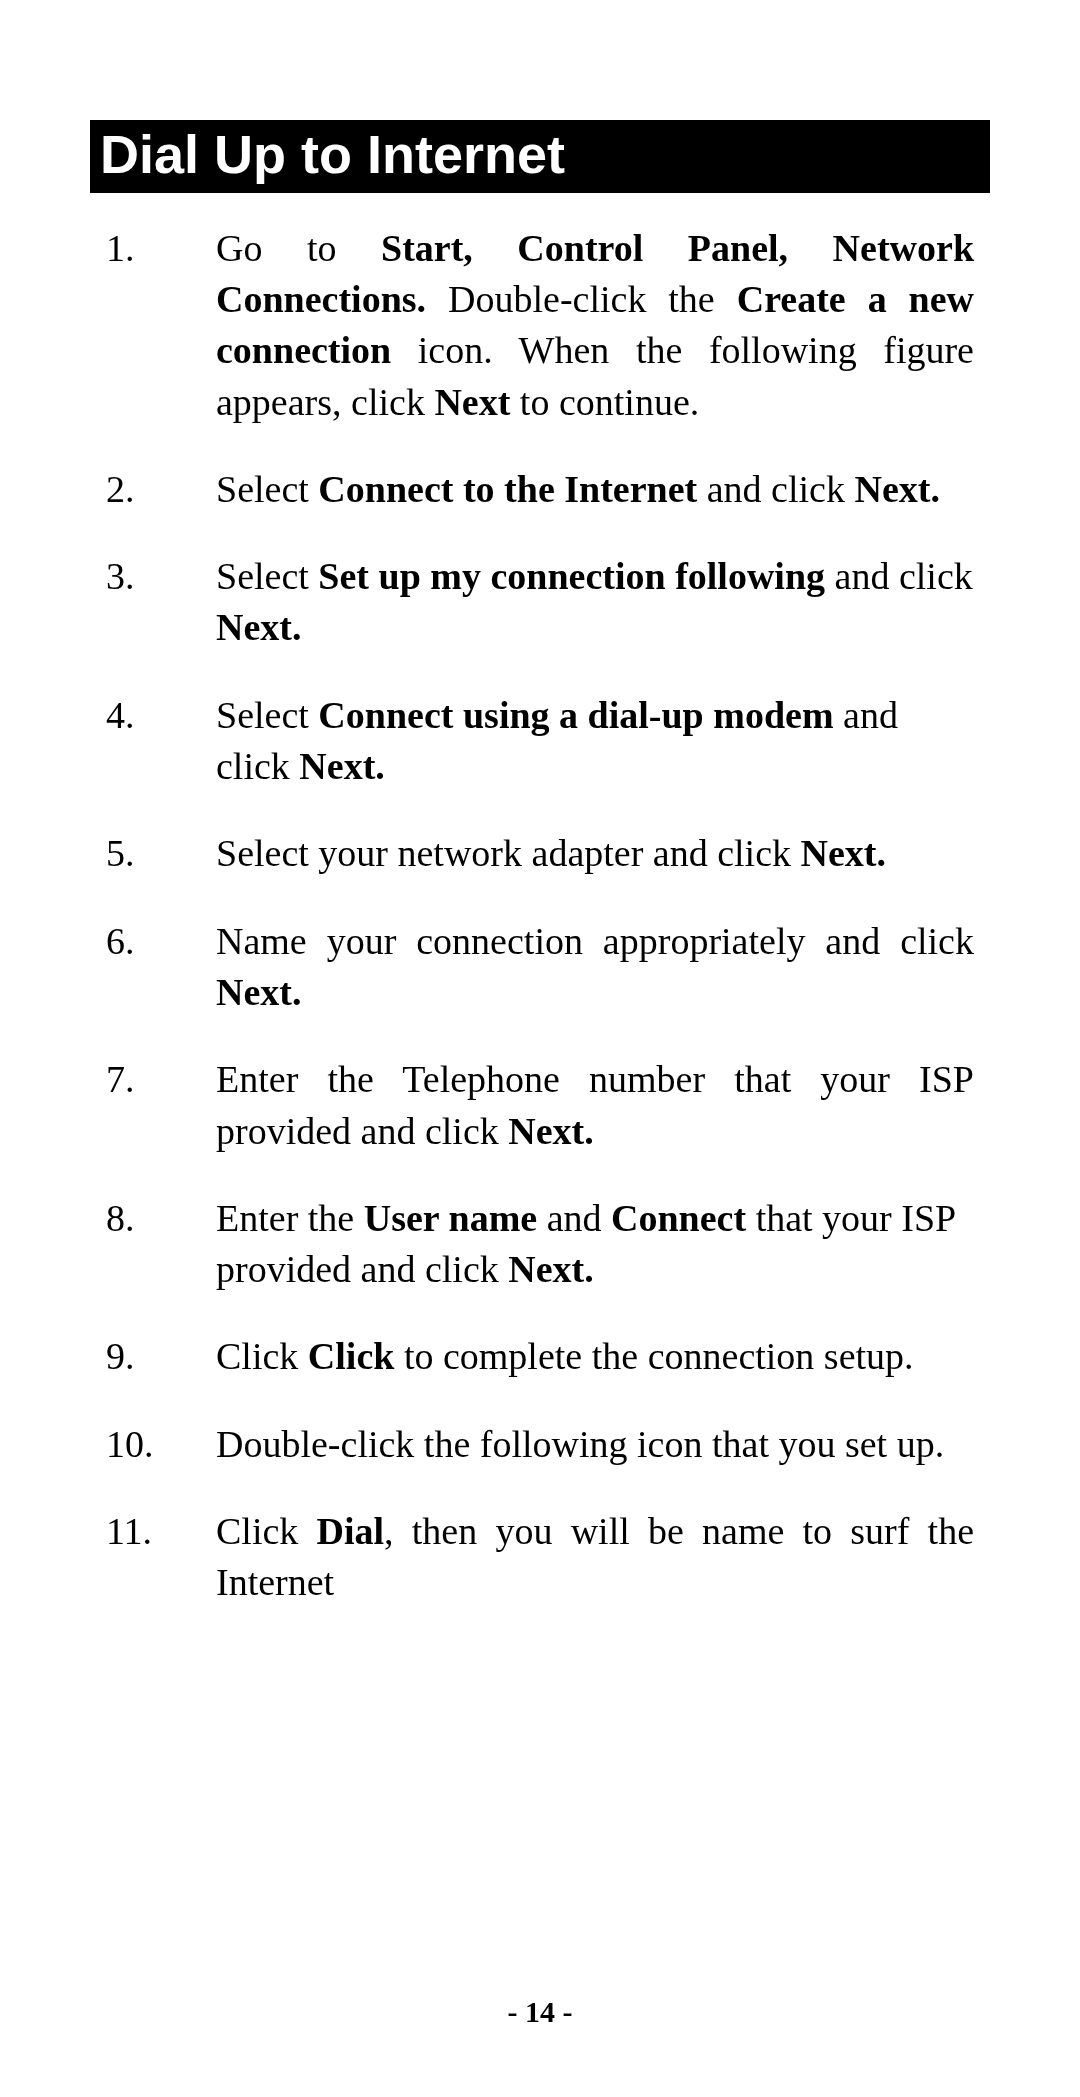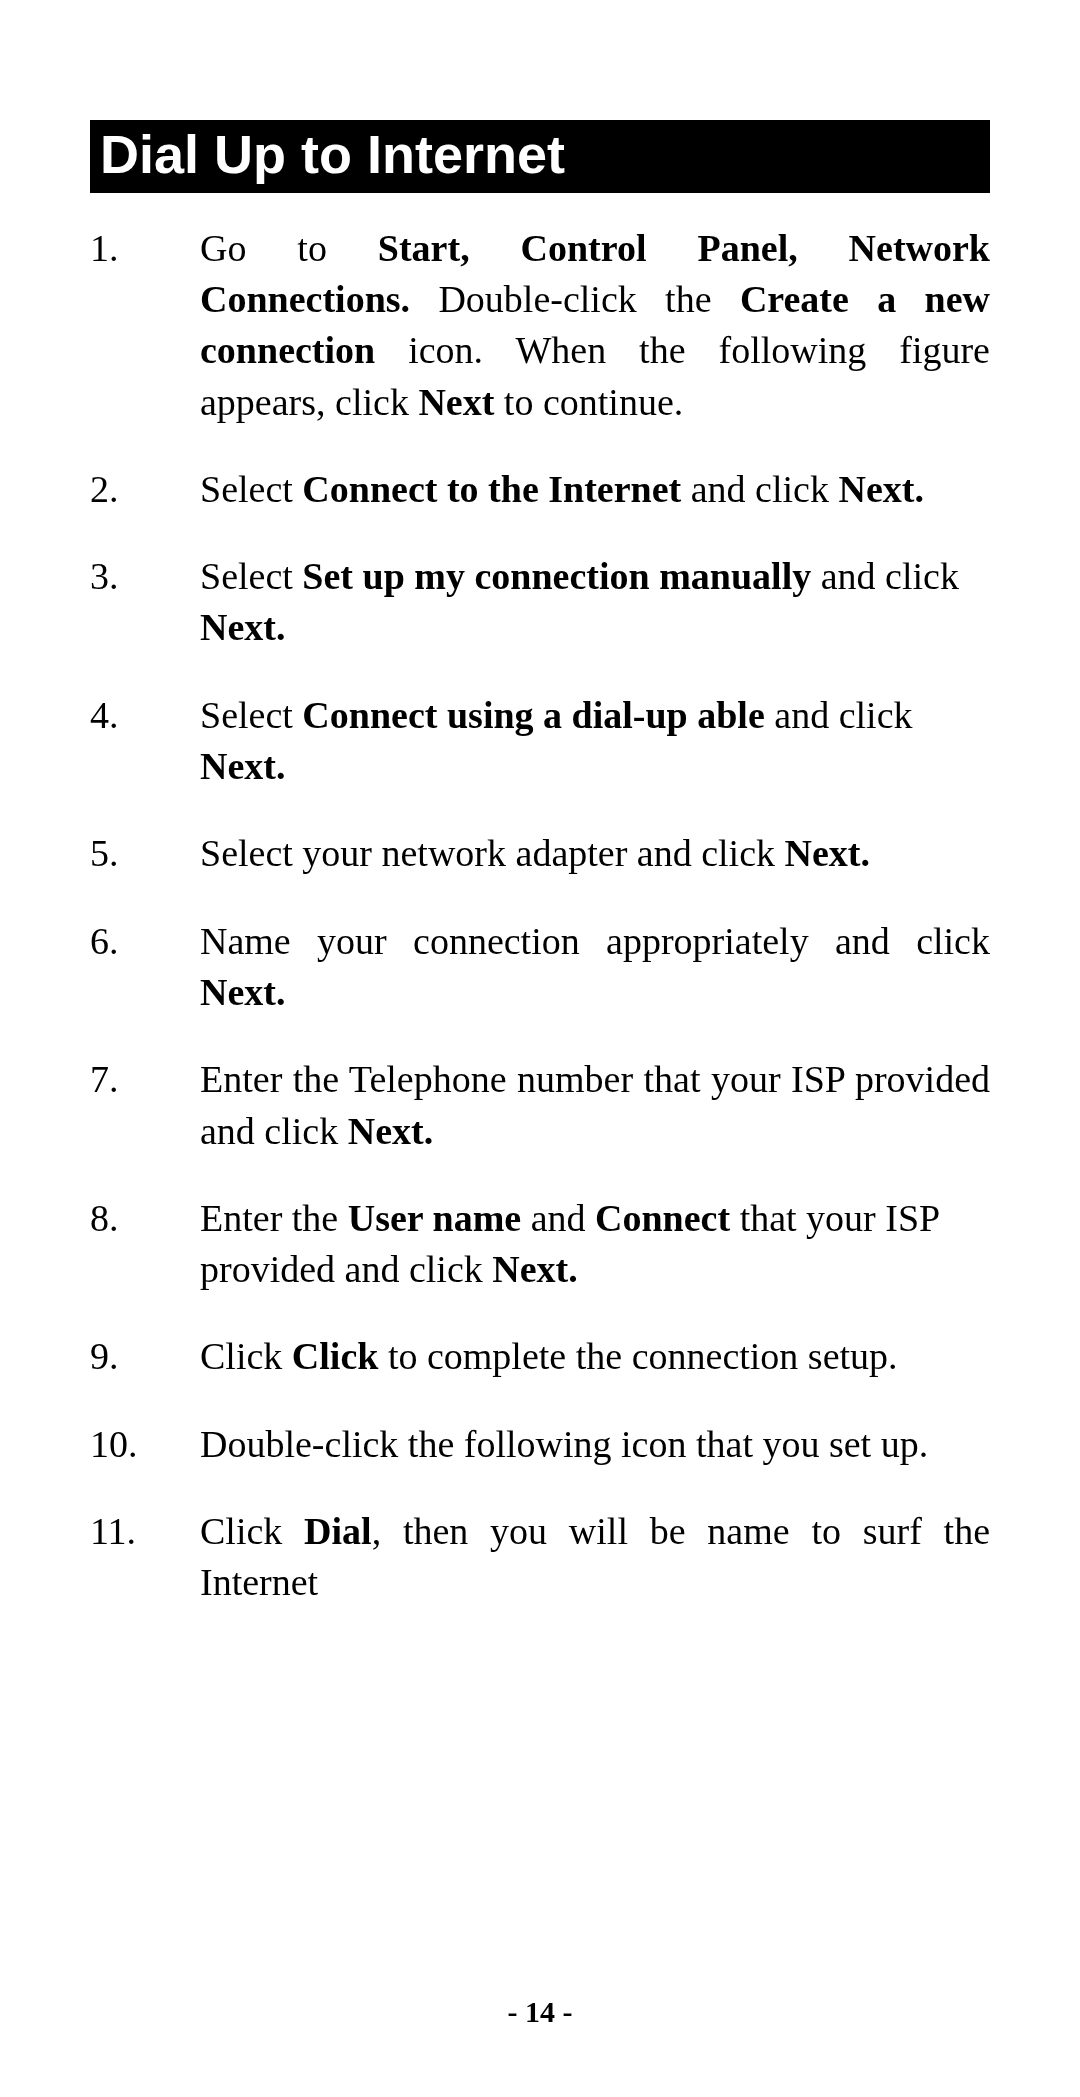--- a/index.html
+++ b/index.html
@@ -23,21 +23,21 @@
     color: #fff;
     font-family: Arial, Helvetica, sans-serif;
     font-weight: bold;
     font-size: 54px;
     padding: 6px 10px 10px 10px;
     line-height: 1.05;
     margin-bottom: 30px;
   }
   ol.steps {
     list-style: none;
-    margin: 0;
+    margin: 16px;
     padding: 0;
     counter-reset: step;
   }
   ol.steps > li {
     counter-increment: step;
     font-size: 38px;
     line-height: 1.35;
     margin-bottom: 36px;
     padding-left: 110px;
     position: relative;
@@ -67,22 +67,22 @@
 <body>
 
 <div class="page">
   <div class="title-bar">
     <span>Dial Up to Internet</span>
   </div>
 
   <ol class="steps">
       <li class="justify"><span>Go to </span><b>Start, Control Panel, Network Connections.</b><span>  Double-click the </span><b>Create a new connection</b><span> icon.  When the following figure appears, click </span><b>Next</b><span> to continue.</span></li>
       <li><span>Select </span><b>Connect to the Internet</b><span> and click </span><b>Next.</b></li>
-      <li><span>Select </span><b>Set up my connection manually</b><span> and click </span><b>Next.</b></li>
-      <li><span>Select </span><b>Connect using a dial-up able</b><span> and click </span><b>Next.</b></li>
+      <li><span>Select </span><b>Set up my connection following</b><span> and click </span><b>Next.</b></li>
+      <li><span>Select </span><b>Connect using a dial-up modem</b><span> and click </span><b>Next.</b></li>
       <li><span>Select your network adapter and click </span><b>Next.</b></li>
       <li class="justify"><span>Name your connection appropriately and click </span><b>Next.</b></li>
       <li class="justify"><span>Enter the Telephone number that your ISP provided and click </span><b>Next.</b></li>
       <li><span>Enter the </span><b>User name</b><span> and </span><b>Connect</b><span> that your ISP provided and click </span><b>Next.</b></li>
       <li class="justify"><span>Click </span><b>Click</b><span> to complete the connection setup.</span></li>
       <li><span>Double-click the following icon that you set up.</span></li>
       <li class="justify"><span>Click </span><b>Dial</b><span>, then you will be name to surf the Internet</span></li>
     </ol>
 
   <div class="page-number">- 14 -</div>

